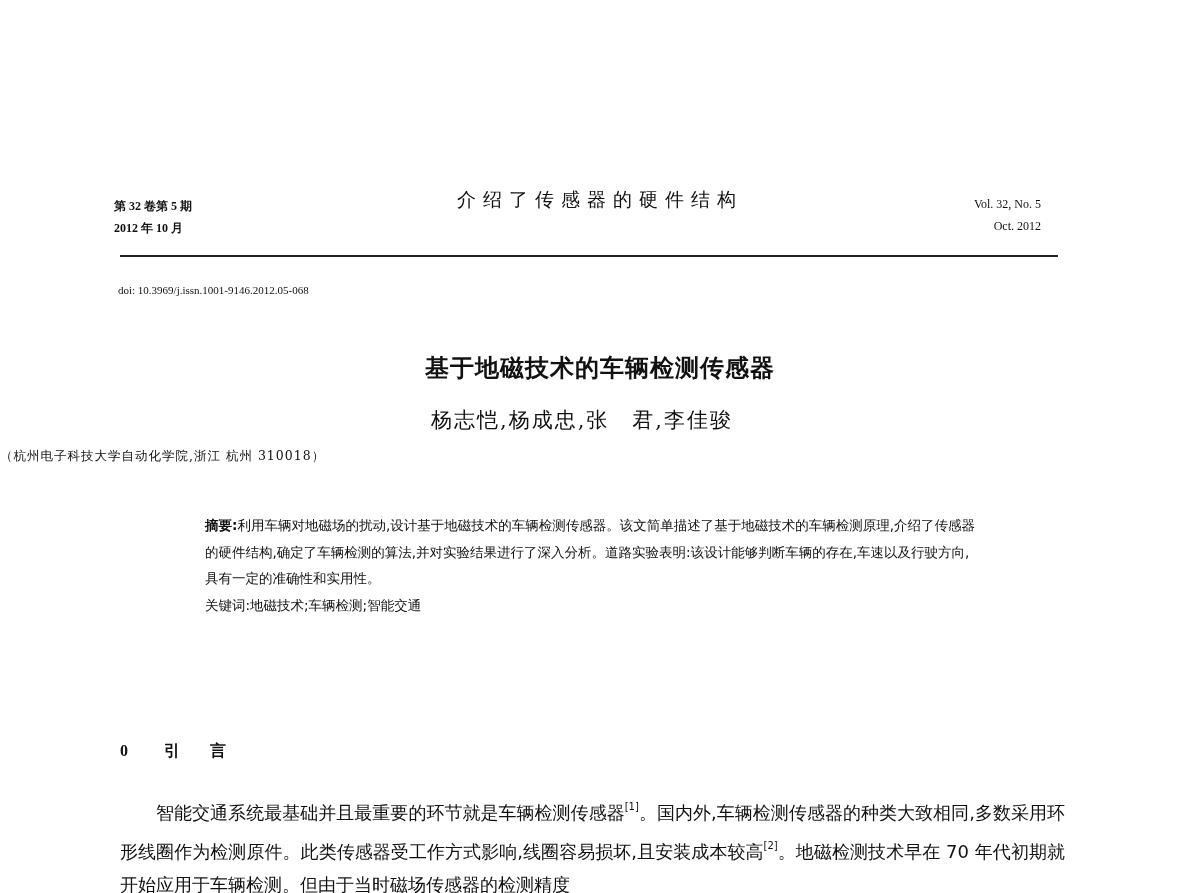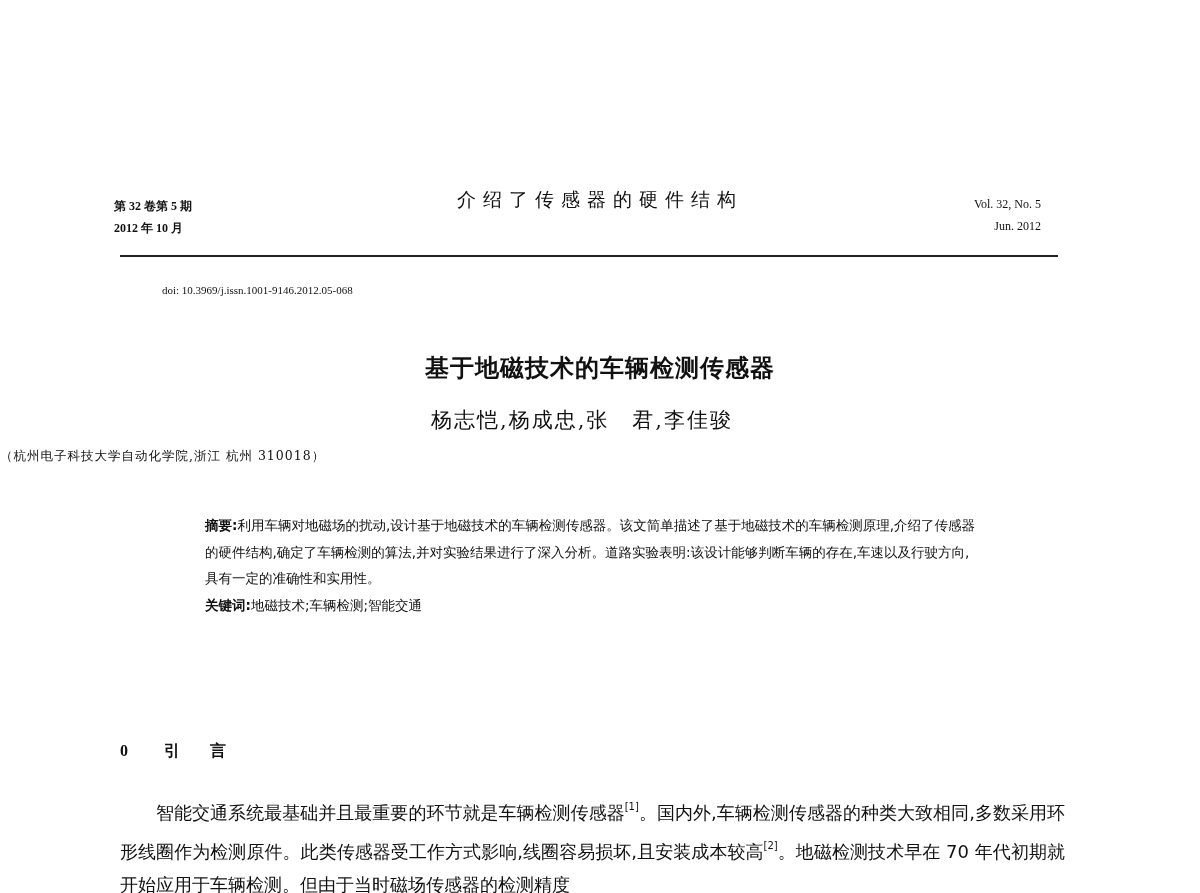--- a/index.html
+++ b/index.html
@@ -7,28 +7,28 @@
       width: 1200px; height: 893px; overflow: hidden; position: relative;
       font-family: "DejaVu Serif", "Liberation Serif", serif; color: #111;
     }
     .abs { position: absolute; }
     .hdr-left { left: 114px; top: 195px; font-size: 12px; line-height: 22px; font-family: "Liberation Serif", "DejaVu Serif", serif; font-weight: bold; }
     .hdr-center { left: 400px; width: 400px; top: 186px; text-align: center; }
     .hdr-cn { font-size: 19px; letter-spacing: 7px; line-height: 26px; }
     .hdr-en { font-size: 11px; word-spacing: 10px; line-height: 18px; margin-top: 4px; font-family: "Liberation Serif", serif; }
     .hdr-right { right: 159px; top: 193px; text-align: right; font-size: 12px; line-height: 22px; font-family: "Liberation Serif", serif; }
     .rule { left: 120px; top: 255px; width: 938px; height: 2px; background: #222; }
-    .doi { left: 118px; top: 284px; font-size: 11px; font-family: "Liberation Serif", serif; margin-left: 44px; }
+    .doi { left: 118px; top: 284px; font-size: 11px; font-family: "Liberation Serif", serif; }
     .title { left: 0; width: 1200px; top: 352px; text-align: center; font-size: 24px; font-weight: bold; font-family: "DejaVu Sans", "Liberation Sans", sans-serif; letter-spacing: 1px; }
     .authors { left: 0; width: 1164px; top: 406px; text-align: center; font-size: 21px; letter-spacing: 2px; }
     .affil { left: 0; width: 1132px; top: 448px; font-size: 12.5px; letter-spacing: 1px; }
     .abstract { left: 205px; width: 775px; top: 512px; font-size: 13.5px; line-height: 26.5px; font-family: "DejaVu Sans", sans-serif; }
     .abstract .lbl { font-weight: bold; }
     .meta-line { font-size: 13.5px; line-height: 26.5px; font-family: "DejaVu Sans", sans-serif; }
-    .meta-line .lbl { font-weight: bold; }
+    .meta-line .lbl { font-weight: normal; }
     .meta-row { display: flex; }
     .meta-row span.item { display: inline-block; }
     .section { left: 120px; top: 741px; font-size: 16px; font-weight: bold; font-family: "DejaVu Sans", sans-serif; }
     .section .num { margin-right: 36px; font-family: "Liberation Serif", serif; }
     .section .ttl { letter-spacing: 30px; }
     .body-text { left: 120px; width: 945px; top: 790px; font-size: 18px; line-height: 33px; font-family: "DejaVu Sans", sans-serif; text-align: justify; }
     .body-text p { margin: 0; text-indent: 2em; }
     sup { font-size: 10px; vertical-align: 9px; }
   </style>
 </head>
@@ -38,21 +38,21 @@
   <div>第 32 卷第 5 期</div>
   <div>2012 年 10 月</div>
 </div>
 
 <div class="abs hdr-center">
   <div class="hdr-cn">介绍了传感器的硬件结构</div>
 </div>
 
 <div class="abs hdr-right">
   <div>Vol. 32, No. 5</div>
-  <div>Jun. 2012</div>
+  <div>Oct. 2012</div>
 </div>
 
 <div class="abs rule"></div>
 
 <div class="abs doi">doi: 10.3969/j.issn.1001-9146.2012.05-068</div>
 
 <div class="abs title">基于地磁技术的车辆检测传感器</div>
 <div class="abs authors">杨志恺,杨成忠,张　君,李佳骏</div>
 <div class="abs affil">（杭州电子科技大学自动化学院,浙江 杭州 310018）</div>
 

